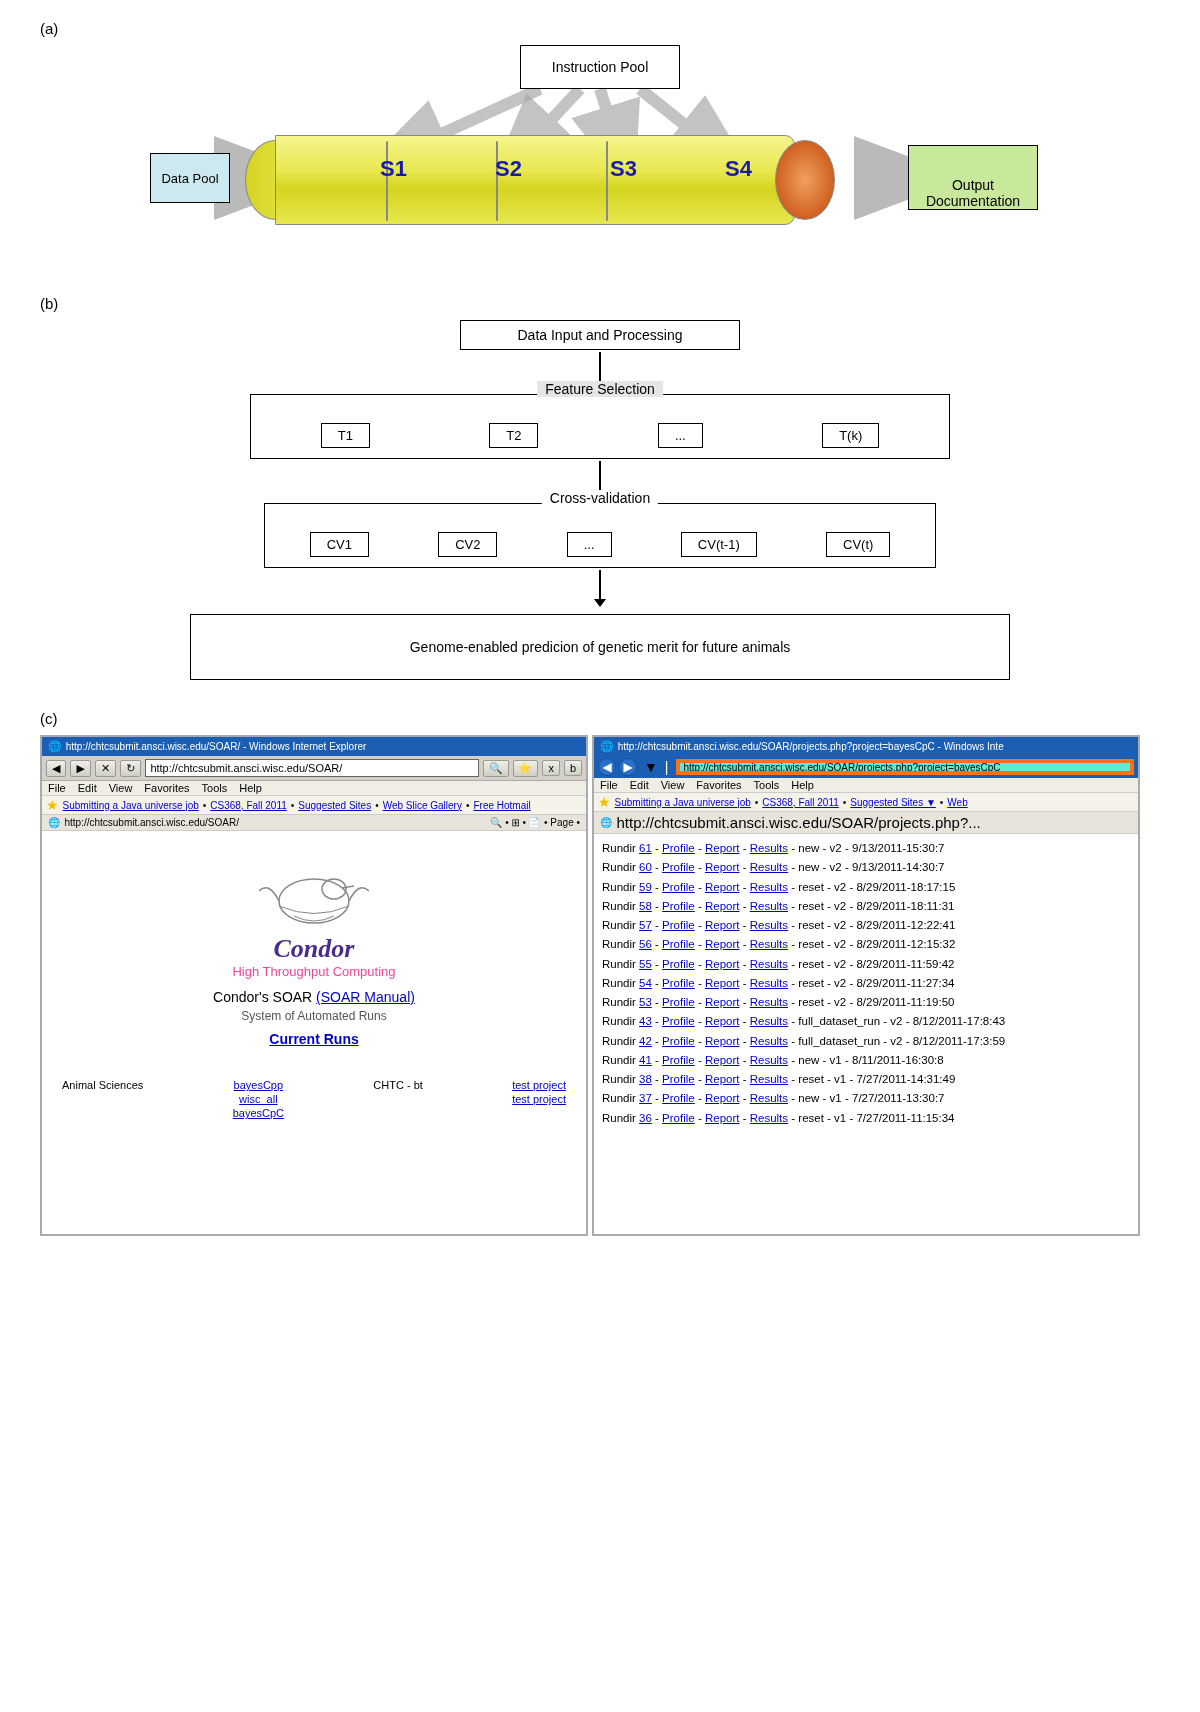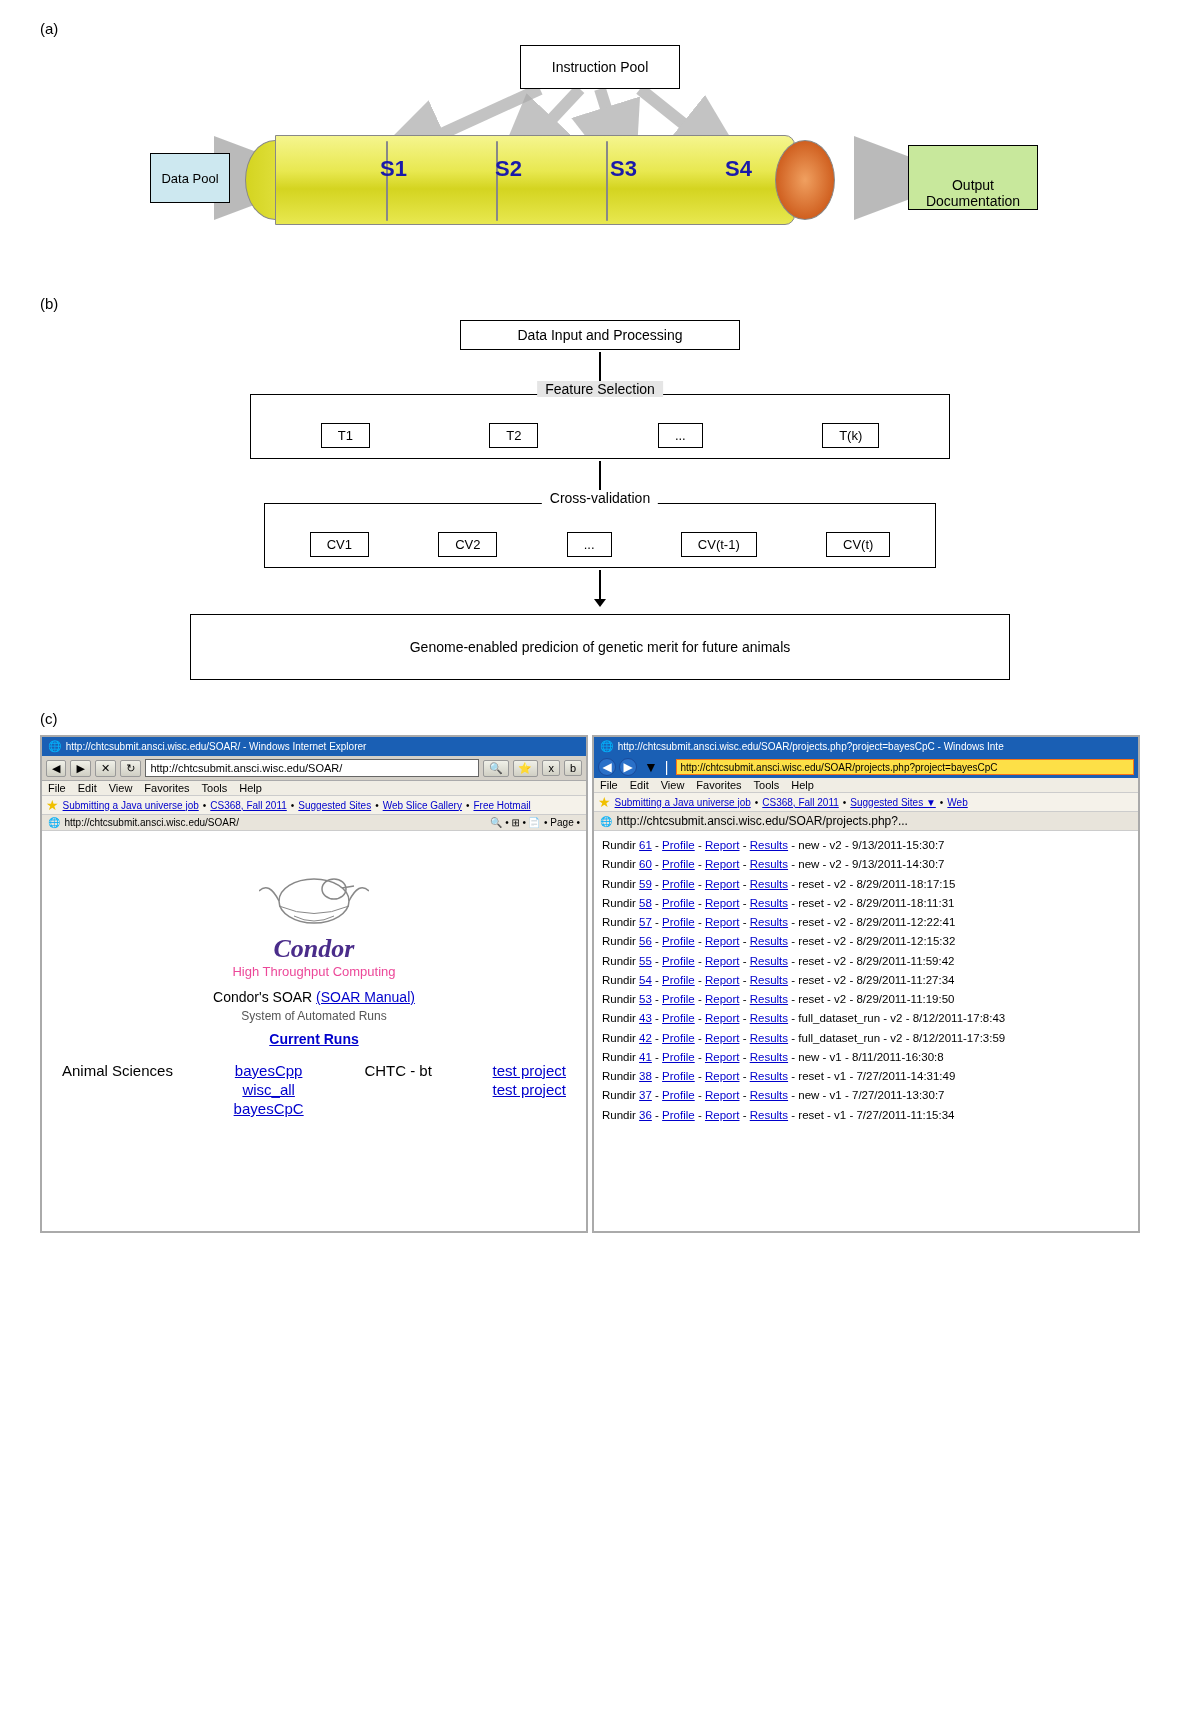--- a/index.html
+++ b/index.html
@@ -397,22 +397,22 @@
       text-decoration: underline;
       font-size: 14px;
       font-weight: bold;
       cursor: pointer;
     }
 
     .animal-sciences-row {
       display: flex;
       justify-content: space-between;
       padding: 4px 0;
-      font-size: 15px;
-      margin-top: 11px;
+      font-size: 11px;
+      margin-top: 28px;
       gap: 36px;
     }
 
     .link-blue {
       color: #0000cc;
       text-decoration: underline;
       cursor: pointer;
     }
 
     .browser-content-right {
@@ -456,22 +456,22 @@
       height: 18px;
       font-size: 12px;
       display: flex;
       align-items: center;
       justify-content: center;
       cursor: pointer;
     }
 
     .address-bar2 {
       flex: 1;
-      background: #fde047;
-      border: 1px solid #f97316;
+      background: #5eead4;
+      border: 4px solid #f97316;
       padding: 1px 4px;
       font-size: 10px;
       height: 16px;
     }
   </style>
 </head>
 <body>
 
 <div class="page">
 
@@ -704,21 +704,21 @@
           <span> • </span>
           <span class="link-blue">CS368, Fall 2011</span>
           <span> • </span>
           <span class="link-blue">Suggested Sites ▼</span>
           <span> • </span>
           <span class="link-blue">Web</span>
         </div>
 
         <div class="browser-address2">
           <span>🌐</span>
-          <span style="font-size:12px;">http://chtcsubmit.ansci.wisc.edu/SOAR/projects.php?...</span>
+          <span style="font-size:15px;">http://chtcsubmit.ansci.wisc.edu/SOAR/projects.php?...</span>
         </div>
 
         <div class="browser-content-right">
           <div id="rundir-container">
               <div class="rundir-line">Rundir <a class="rundir-link">61</a> - <a class="rundir-link">Profile</a> - <a class="rundir-link">Report</a> - <a class="rundir-link">Results</a> - new - v2 - 9/13/2011-15:30:7</div>
               <div class="rundir-line">Rundir <a class="rundir-link">60</a> - <a class="rundir-link">Profile</a> - <a class="rundir-link">Report</a> - <a class="rundir-link">Results</a> - new - v2 - 9/13/2011-14:30:7</div>
               <div class="rundir-line">Rundir <a class="rundir-link">59</a> - <a class="rundir-link">Profile</a> - <a class="rundir-link">Report</a> - <a class="rundir-link">Results</a> - reset - v2 - 8/29/2011-18:17:15</div>
               <div class="rundir-line">Rundir <a class="rundir-link">58</a> - <a class="rundir-link">Profile</a> - <a class="rundir-link">Report</a> - <a class="rundir-link">Results</a> - reset - v2 - 8/29/2011-18:11:31</div>
               <div class="rundir-line">Rundir <a class="rundir-link">57</a> - <a class="rundir-link">Profile</a> - <a class="rundir-link">Report</a> - <a class="rundir-link">Results</a> - reset - v2 - 8/29/2011-12:22:41</div>
               <div class="rundir-line">Rundir <a class="rundir-link">56</a> - <a class="rundir-link">Profile</a> - <a class="rundir-link">Report</a> - <a class="rundir-link">Results</a> - reset - v2 - 8/29/2011-12:15:32</div>

